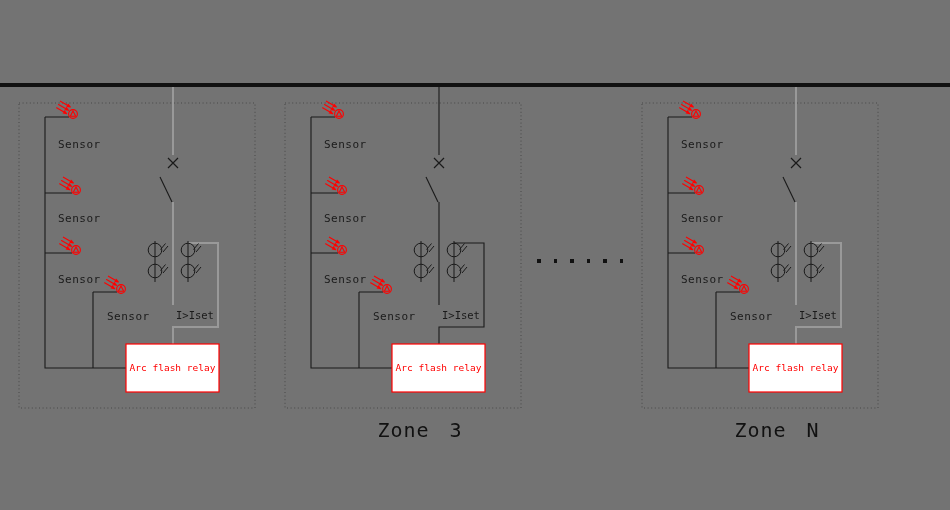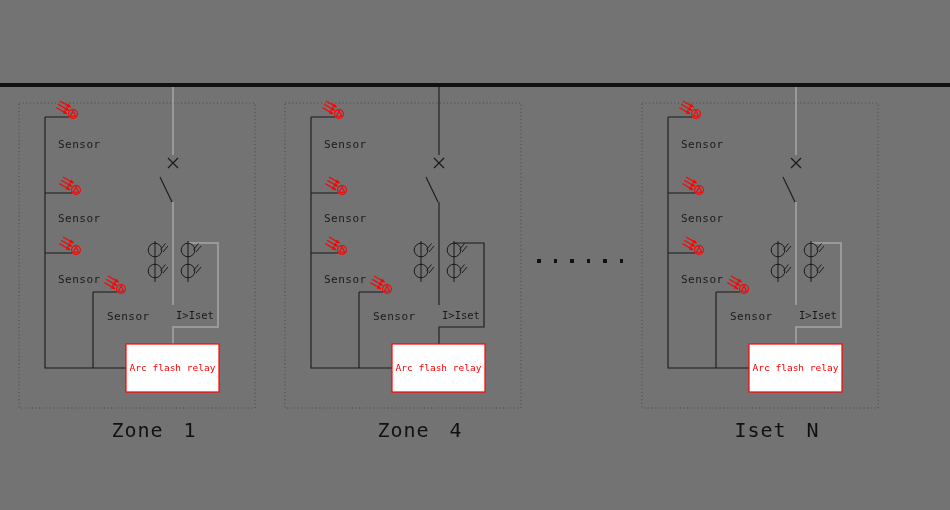--- a/index.html
+++ b/index.html
@@ -68,21 +68,20 @@
 
       <path d="M171,159 H201 V243 H156 V260" fill="none" stroke="#999999" stroke-width="2"></path>
 
       <use href="#ct-column-def" x="138" y="166"></use>
       <use href="#ct-column-def" x="171" y="166"></use>
       <text class="oc" x="159" y="235">I&gt;Iset</text>
 
       <rect x="109" y="260" width="93" height="48" fill="#ffffff" stroke="#ff0000" stroke-width="1.2"></rect>
       <text class="relay-lbl" x="155.5" y="287" text-anchor="middle" fill="#ff0000">Arc flash relay</text>
     </svg>
-    <div class="zone-label">Zone 1</div>
   </div>
 
   <div class="zone">
     <svg width="244" height="330" viewBox="0 0 244 330">
 
       <rect x="2" y="19" width="236" height="305" fill="none" stroke="#444" stroke-width="0.9" stroke-dasharray="1 2.6"></rect>
 
       <path d="M28,33 V284 H109" fill="none" stroke="#1a1a1a" stroke-width="1.1"></path>
       <path d="M28,33 H52 M28,109 H55 M28,169 H55" stroke="#1a1a1a" stroke-width="1.1"></path>
       <path d="M76,208 V284 M76,208 H100" fill="none" stroke="#1a1a1a" stroke-width="1.1"></path>
@@ -102,21 +101,21 @@
 
       <path d="M171,159 H201 V243 H156 V260" fill="none" stroke="#1a1a1a" stroke-width="1.1"></path>
 
       <use href="#ct-column-def" x="138" y="166"></use>
       <use href="#ct-column-def" x="171" y="166"></use>
       <text class="oc" x="159" y="235">I&gt;Iset</text>
 
       <rect x="109" y="260" width="93" height="48" fill="#ffffff" stroke="#ff0000" stroke-width="1.2"></rect>
       <text class="relay-lbl" x="155.5" y="287" text-anchor="middle" fill="#ff0000">Arc flash relay</text>
     </svg>
-    <div class="zone-label">Zone 4</div>
+    <div class="zone-label">Zone 3</div>
   </div>
 
   <div class="zone">
     <svg width="244" height="330" viewBox="0 0 244 330">
 
       <rect x="2" y="19" width="236" height="305" fill="none" stroke="#444" stroke-width="0.9" stroke-dasharray="1 2.6"></rect>
 
       <path d="M28,33 V284 H109" fill="none" stroke="#1a1a1a" stroke-width="1.1"></path>
       <path d="M28,33 H52 M28,109 H55 M28,169 H55" stroke="#1a1a1a" stroke-width="1.1"></path>
       <path d="M76,208 V284 M76,208 H100" fill="none" stroke="#1a1a1a" stroke-width="1.1"></path>
@@ -136,21 +135,21 @@
 
       <path d="M171,159 H201 V243 H156 V260" fill="none" stroke="#999999" stroke-width="2"></path>
 
       <use href="#ct-column-def" x="138" y="166"></use>
       <use href="#ct-column-def" x="171" y="166"></use>
       <text class="oc" x="159" y="235">I&gt;Iset</text>
 
       <rect x="109" y="260" width="93" height="48" fill="#ffffff" stroke="#ff0000" stroke-width="1.2"></rect>
       <text class="relay-lbl" x="155.5" y="287" text-anchor="middle" fill="#ff0000">Arc flash relay</text>
     </svg>
-    <div class="zone-label">Iset N</div>
+    <div class="zone-label">Zone N</div>
   </div>
 </div>
   <div class="busbar"></div>
   <div class="sep">
       <span class="dot"></span>
       <span class="dot"></span>
       <span class="dot"></span>
       <span class="dot"></span>
       <span class="dot"></span>
       <span class="dot"></span>

